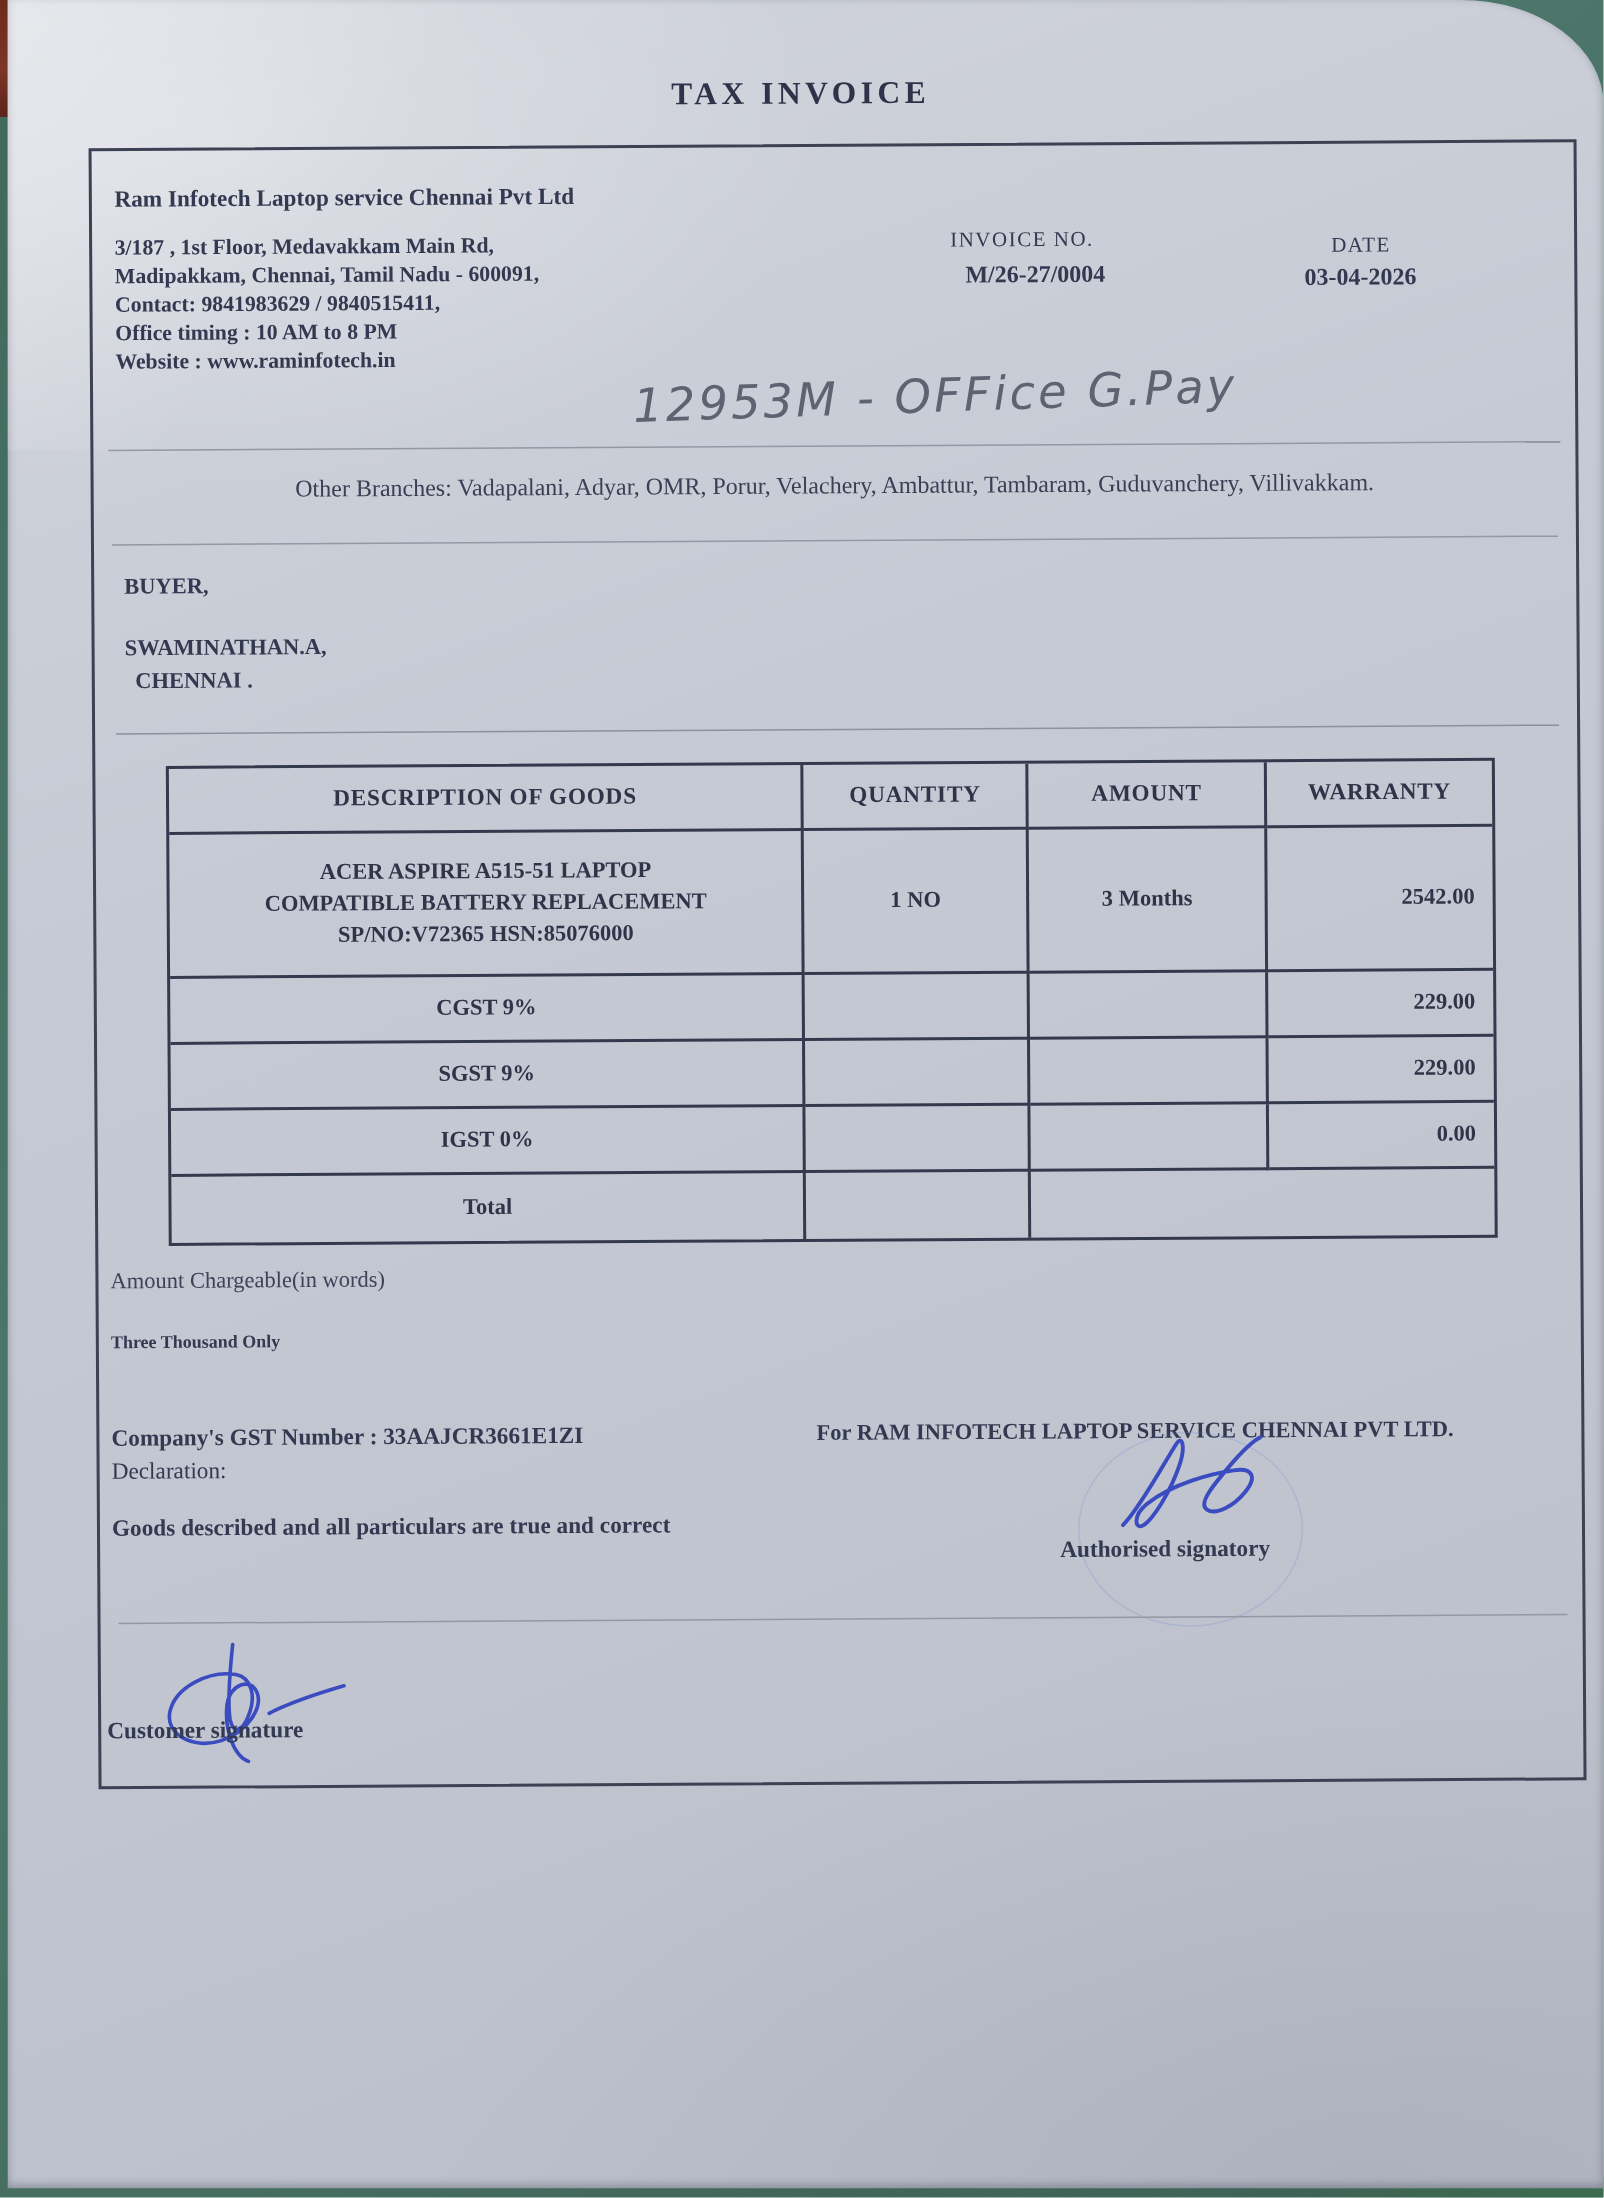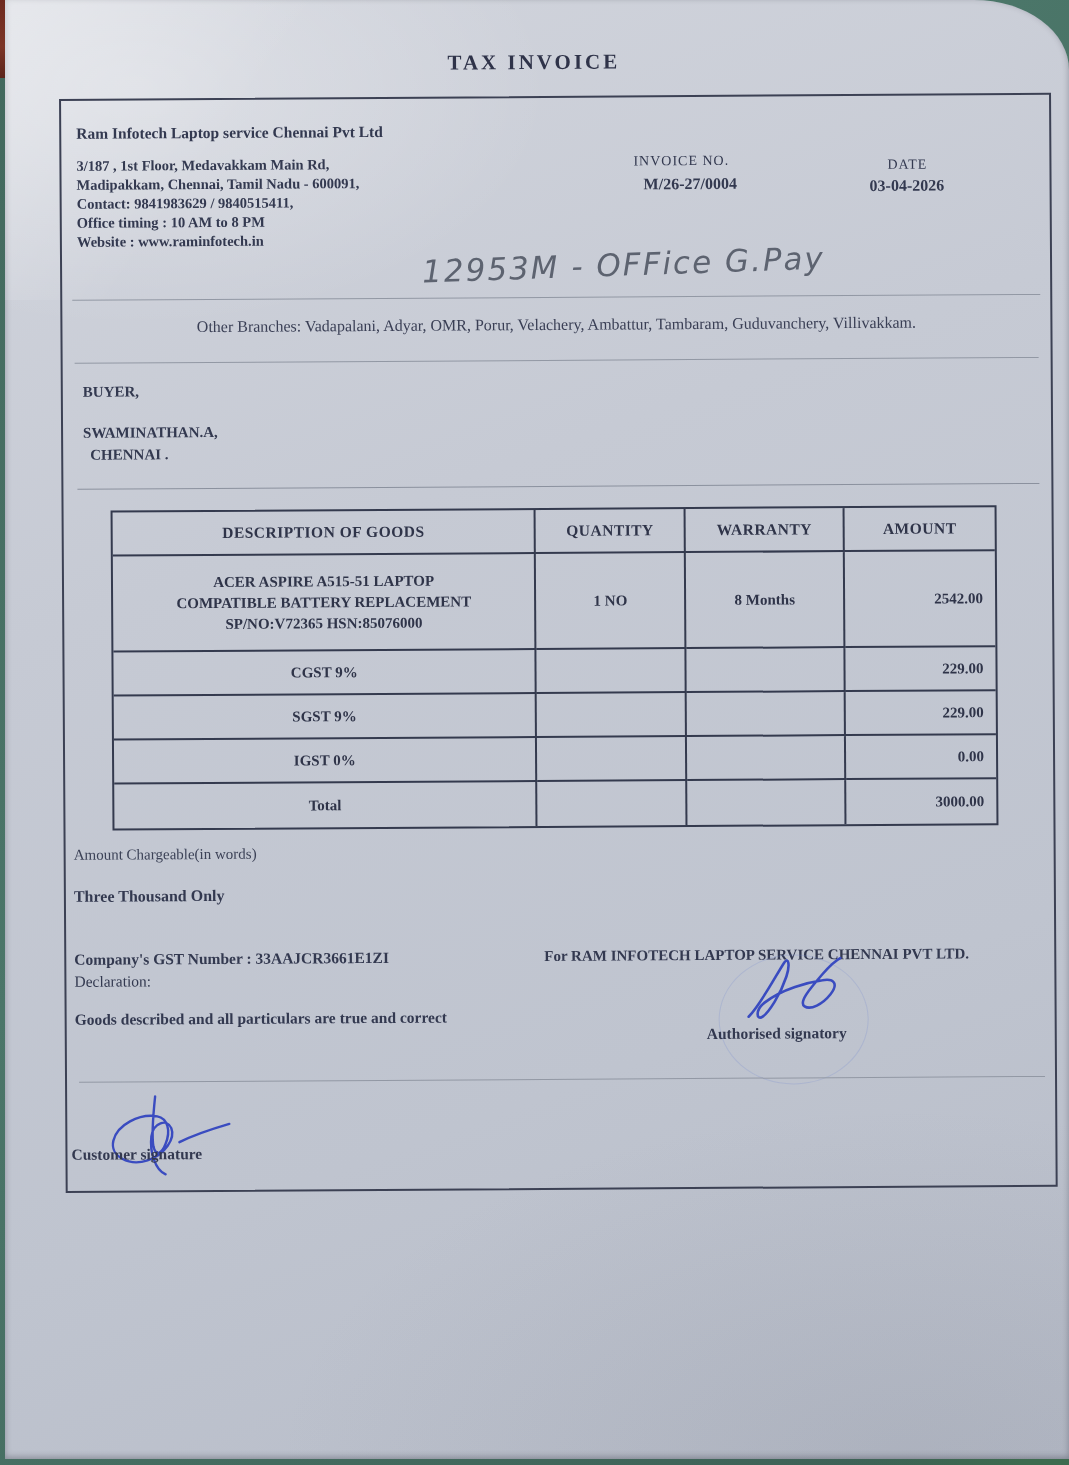--- a/index.html
+++ b/index.html
@@ -82,21 +82,21 @@
   }
   .tcell:last-child { border-right: none; }
   .trow:last-child .tcell { border-bottom: none; }
   .thead .tcell { height: 44px; font-size: 15.5px; letter-spacing: .5px; }
   .item-row .tcell { height: 96px; }
   .tax-row .tcell { height: 44px; }
   .amount-cell { justify-content: flex-end; padding-right: 12px; }
   .desc-lines { line-height: 21px; font-size: 15px; }
 
   .words-label { position: absolute; left: 8px; top: 746px; font-size: 15px; color: #3c4257; }
-  .words-value { position: absolute; left: 8px; top: 787px; font-size: 16px; font-weight: bold; }
+  .words-value { position: absolute; left: 8px; top: 787px; font-size: 12px; font-weight: bold; }
   .gst-line { position: absolute; left: 8px; top: 850px; font-size: 15.5px; font-weight: bold; }
   .decl-label { position: absolute; left: 8px; top: 872px; font-size: 15.5px; font-weight: normal; }
   .decl-text { position: absolute; left: 8px; top: 910px; font-size: 15.5px; font-weight: bold; }
   .for-line { position: absolute; left: 478px; top: 850px; font-size: 15px; font-weight: bold; width: 500px; }
   .auth-label { position: absolute; left: 640px; top: 928px; font-size: 15.5px; font-weight: bold; }
   .stamp {
     position: absolute; left: 652px; top: 858px; width: 150px; height: 130px;
     border: 1.5px solid rgba(110, 130, 210, 0.22); border-radius: 50%;
   }
   .auth-sig { position: absolute; left: 668px; top: 858px; }
@@ -145,33 +145,33 @@
       <div class="buyer-label">BUYER,</div>
       <div class="buyer-name">SWAMINATHAN.A,</div>
       <div class="buyer-city">CHENNAI .</div>
 
       <div class="rule rule-3"></div>
 
       <div class="goods-table">
         <div class="trow thead">
           <div class="tcell">DESCRIPTION OF GOODS</div>
           <div class="tcell">QUANTITY</div>
+          <div class="tcell">AMOUNT</div>
           <div class="tcell">WARRANTY</div>
-          <div class="tcell">AMOUNT</div>
         </div>
         <div class="trow item-row">
           <div class="tcell">
             <div class="desc-lines">
               <div>ACER ASPIRE A515-51 LAPTOP</div>
               <div>COMPATIBLE BATTERY REPLACEMENT</div>
               <div>SP/NO:V72365 HSN:85076000</div>
             </div>
           </div>
           <div class="tcell">1 NO</div>
-          <div class="tcell">8 Months</div>
+          <div class="tcell">3 Months</div>
           <div class="tcell amount-cell">2542.00</div>
         </div>
         <div class="trow tax-row">
           <div class="tcell">CGST 9%</div>
           <div class="tcell"></div>
           <div class="tcell"></div>
           <div class="tcell amount-cell">229.00</div>
         </div>
         <div class="trow tax-row">
           <div class="tcell">SGST 9%</div>
@@ -182,21 +182,20 @@
         <div class="trow tax-row">
           <div class="tcell">IGST 0%</div>
           <div class="tcell"></div>
           <div class="tcell"></div>
           <div class="tcell amount-cell">0.00</div>
         </div>
         <div class="trow tax-row">
           <div class="tcell">Total</div>
           <div class="tcell"></div>
           <div class="tcell"></div>
-          <div class="tcell amount-cell">3000.00</div>
         </div>
       </div>
 
       <div class="words-label">Amount Chargeable(in words)</div>
       <div class="words-value">Three Thousand Only</div>
 
       <div class="gst-line">Company's GST Number : 33AAJCR3661E1ZI</div>
       <div class="decl-label">Declaration:</div>
       <div class="decl-text">Goods described and all particulars are true and correct</div>
 

